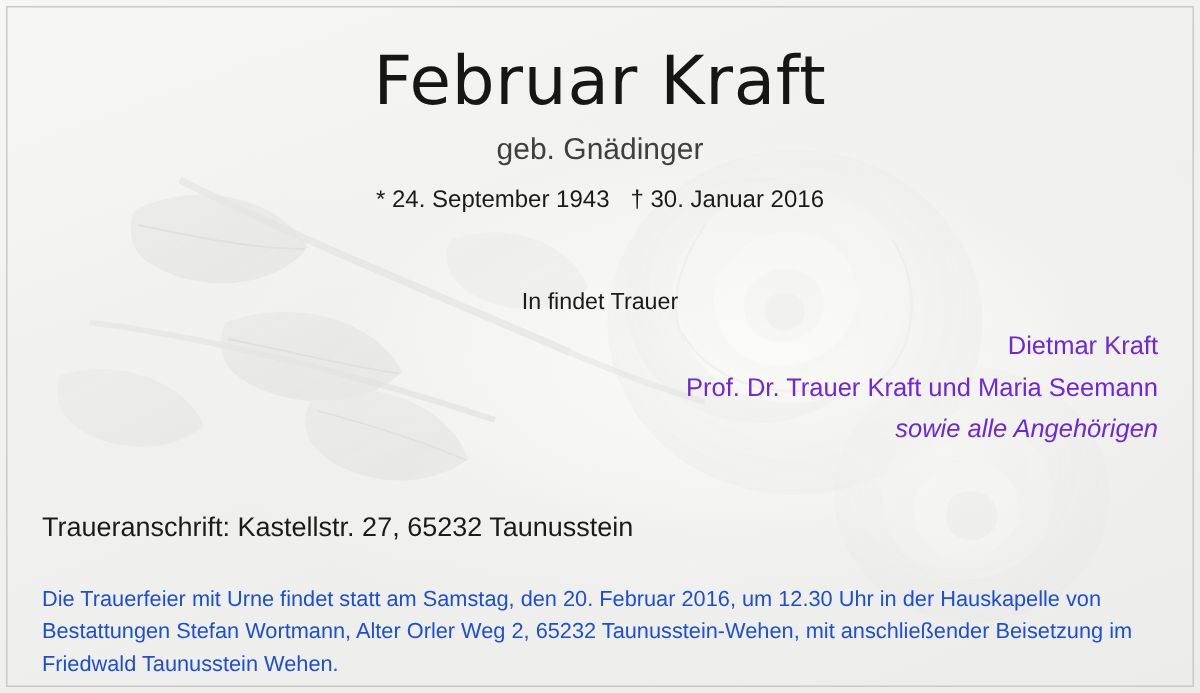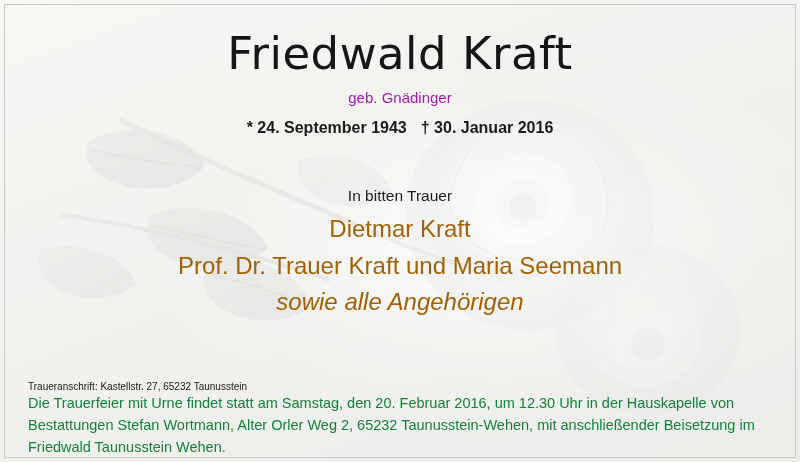--- a/index.html
+++ b/index.html
@@ -66,71 +66,70 @@
     font-weight: 400;
     font-size: 45px;
     letter-spacing: 0.5px;
     color: #161616;
     line-height: 1.05;
     margin-top: 8px;
   }
 
   .maiden {
     text-align: center;
-    font-size: 15px;
-    color: #a21caf;
+    font-size: 20px;
+    color: #404040;
     margin-top: 12px;
   }
 
   .dates {
     text-align: center;
     font-size: 16px;
     color: #1b1b1b;
     margin-top: 13px;
     white-space: nowrap;
-    font-weight: bold;
   }
   .dates .gap {
     display: inline-block;
     width: 14px;
   }
 
   .mourning-intro {
     text-align: center;
     font-size: 15.5px;
     color: #1b1b1b;
     margin-top: 50px;
   }
 
   .mourner {
-    text-align: center;
-    font-size: 24px;
-    color: #a16207;
+    text-align: right;
+    font-size: 17px;
+    color: #6d28d9;
     margin-top: 9px;
     line-height: 1.28;
   }
   .mourner.second {
     margin-top: 6px;
   }
   .mourner.third {
     margin-top: 5px;
     font-style: italic;
   }
 
   .address {
-    font-size: 10px;
-    color: #1b1b1b;
-    margin-top: 64px;
+    font-size: 18px;
+    color: #1b1b1b;
+    margin-top: 44px;
     text-align: left;
   }
 
   .ceremony {
     font-size: 14.5px;
-    color: #15803d;
-    margin-top: 1px;
+    color: #1d4ed8;
+    margin-top: 28px;
     line-height: 1.5;
     text-align: left;
   }
 
   .flowers {
     font-size: 14.5px;
     color: #1b1b1b;
     margin-top: 18px;
     text-align: left;
   }
@@ -200,29 +199,29 @@
       <path d="M300 160 C338 146, 382 162, 392 192 C366 214, 320 208, 303 186 C296 177, 297 167, 300 160 Z" fill="url(#leafGrad)" opacity="0.6"></path>
     </g>
 
     <rect x="0" y="0" width="800" height="462" fill="#f7f7f5" opacity="0.42"></rect>
   </svg>
 
   <div class="border-frame"></div>
 
   <div class="content">
 
-    <div class="name">Friedwald Kraft</div>
+    <div class="name">Februar Kraft</div>
 
     <div class="maiden">geb. Gnädinger</div>
 
     <div class="dates">
       <span>* 24. September 1943</span><span class="gap"></span><span>† 30. Januar 2016</span>
     </div>
 
-    <div class="mourning-intro">In bitten Trauer</div>
+    <div class="mourning-intro">In findet Trauer</div>
 
     <div class="mourner">Dietmar Kraft</div>
     <div class="mourner second">Prof. Dr. Trauer Kraft und Maria Seemann</div>
     <div class="mourner third">sowie alle Angehörigen</div>
 
     <div class="address">Traueranschrift: Kastellstr. 27, 65232 Taunusstein</div>
 
     <div class="ceremony">Die Trauerfeier mit Urne findet statt am Samstag, den 20. Februar 2016, um 12.30 Uhr in der Hauskapelle von Bestattungen Stefan Wortmann, Alter Orler Weg 2, 65232 Taunusstein-Wehen, mit anschließender Beisetzung im Friedwald Taunusstein Wehen.</div>
 
     <div class="flowers">Von freundlich zugedachtem Blumenschmuck bitten wir abzusehen.</div>

